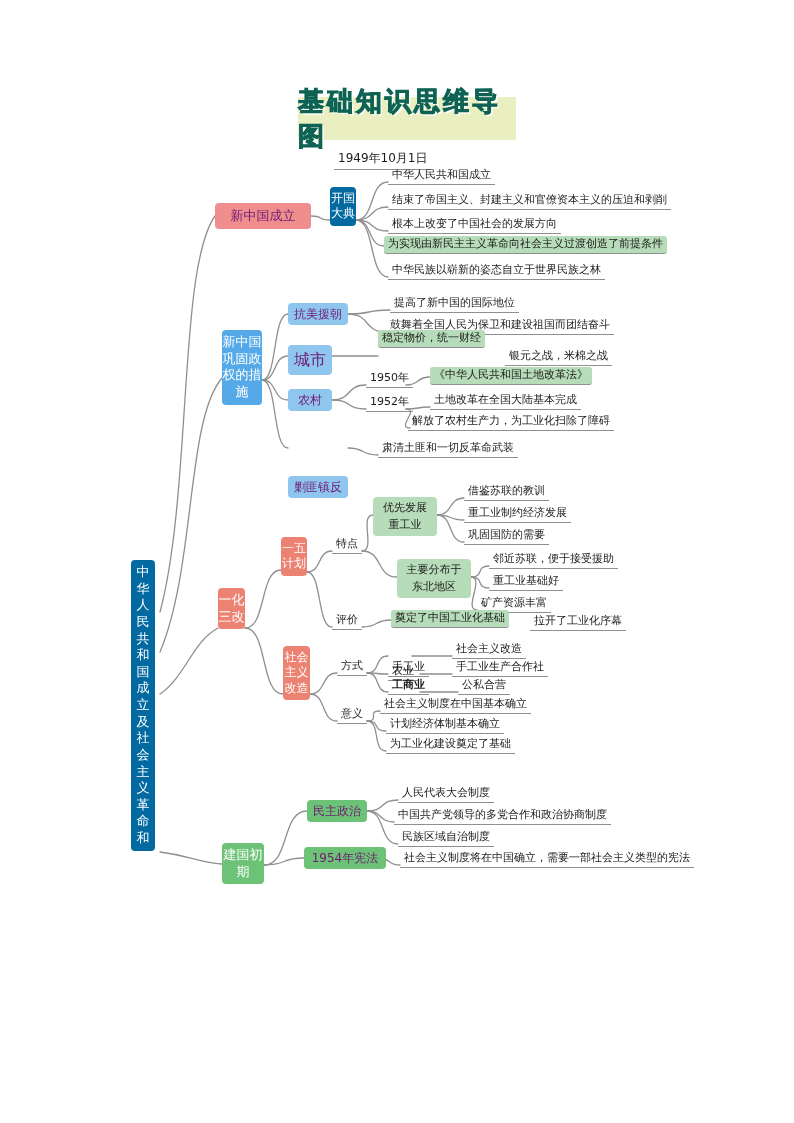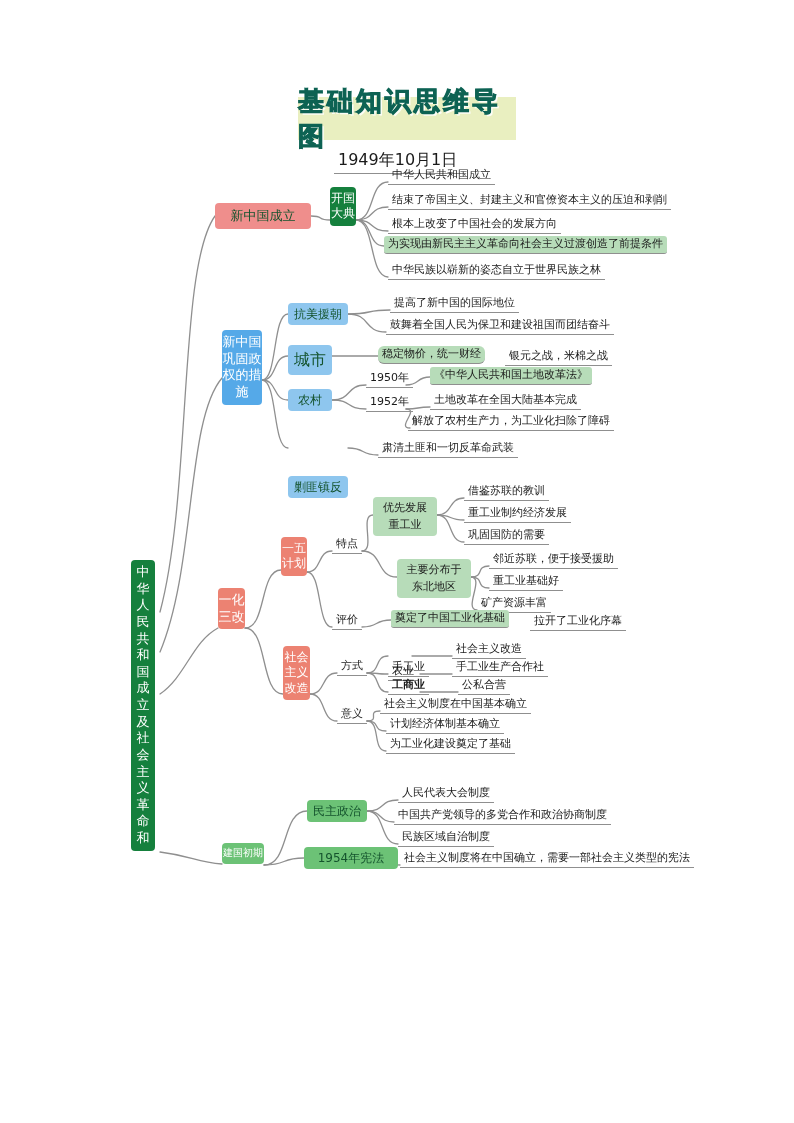--- a/index.html
+++ b/index.html
@@ -4,32 +4,32 @@
 <style>
   html,body{margin:0;padding:0;background:#fff;}
   .page{position:relative;width:794px;height:1123px;background:#ffffff;overflow:hidden;
         font-family:"DejaVu Sans","Liberation Sans",sans-serif;}
   svg.links{position:absolute;left:0;top:0;z-index:0;}
   svg.links path{fill:none;stroke:#8f8f8f;stroke-width:1.3;stroke-linecap:round;}
   .node{position:absolute;z-index:1;box-sizing:border-box;}
   .title{display:flex;align-items:center;justify-content:center;background:#e9efc0;
          color:#1d8570;font-size:26px;font-weight:bold;letter-spacing:3px;
          -webkit-text-stroke:1px #0d6253;text-shadow:2px 2px 0 rgba(255,255,255,.85);}
-  .hbox{border-radius:4px;color:#14532d;display:flex;align-items:center;justify-content:center;
+  .hbox{border-radius:4px;color:#701a75;display:flex;align-items:center;justify-content:center;
         text-align:center;white-space:nowrap;}
   .vbox{border-radius:4px;color:#fff;text-align:center;line-height:1.28;padding:4px 0;
         word-break:break-all;line-break:anywhere;}
   .leaf{font-size:11px;color:#1a1a1a;border-bottom:1.3px solid #8f8f8f;
         padding:0 4px 2px 4px;white-space:nowrap;}
   .hl{background:#b7dcb9;border-radius:3px;}
   .hlbox{background:#b7dcb9;border-radius:4px;color:#1a1a1a;font-size:11px;text-align:center;
          padding:3px 5px;line-height:1.5;word-break:break-all;line-break:anywhere;}
-  .teal{background:#15803d;} .pink{background:#ef8e8c;} .blue{background:#55a9e8;}
+  .teal{background:#0369a1;} .pink{background:#ef8e8c;} .blue{background:#55a9e8;}
   .lblue{background:#8ec6ee;} .coral{background:#ec8272;} .green{background:#6cc276;}
-  .small{font-size:16px;}
+  .small{font-size:12px;}
 </style>
 </head>
 <body>
 
 <div class="page">
 
   <svg class="links" id="links" width="794" height="1123">
       <path d="M160,612 C192,492 178,268 215,216"></path>
       <path d="M160,652 C196,566 186,420 222,378"></path>
       <path d="M160,694 C186,676 192,642 218,628"></path>
@@ -96,21 +96,21 @@
   <div class="node leaf" style="left:388px;top:192px;">结束了帝国主义、封建主义和官僚资本主义的压迫和剥削</div>
   <div class="node leaf" style="left:388px;top:216px;">根本上改变了中国社会的发展方向</div>
   <div class="node leaf" style="left:388px;top:262px;">中华民族以崭新的姿态自立于世界民族之林</div>
   <div class="node leaf hl" style="left:384px;top:236px;">为实现由新民主主义革命向社会主义过渡创造了前提条件</div>
 
   <div class="node vbox blue" style="left:222px;top:330px;width:40px;font-size:13px;">新中国巩固政权的措施</div>
   <div class="node hbox lblue" style="left:288px;top:303px;width:60px;height:22px;font-size:12px;">抗美援朝</div>
   <div class="node leaf" style="left:390px;top:295px;">提高了新中国的国际地位</div>
   <div class="node leaf" style="left:386px;top:317px;">鼓舞着全国人民为保卫和建设祖国而团结奋斗</div>
   <div class="node hbox lblue" style="left:288px;top:345px;width:44px;height:30px;font-size:16px;">城市</div>
-  <div class="node leaf hl" style="left:378px;top:346px;border-radius:6px;">稳定物价，统一财经</div>
+  <div class="node leaf hl" style="left:378px;top:330px;">稳定物价，统一财经</div>
   <div class="node leaf" style="left:505px;top:348px;">银元之战，米棉之战</div>
   <div class="node hbox lblue" style="left:288px;top:389px;width:44px;height:22px;font-size:12px;">农村</div>
   <div class="node leaf" style="left:366px;top:370px;">1950年</div>
   <div class="node leaf hl" style="left:430px;top:367px;">《中华人民共和国土地改革法》</div>
   <div class="node leaf" style="left:366px;top:394px;">1952年</div>
   <div class="node leaf" style="left:430px;top:392px;">土地改革在全国大陆基本完成</div>
   <div class="node leaf" style="left:408px;top:413px;">解放了农村生产力，为工业化扫除了障碍</div>
   <div class="node hbox lblue" style="left:288px;top:437px;width:60px;height:22px;font-size:12px;margin-top:39px;">剿匪镇反</div>
   <div class="node leaf" style="left:378px;top:440px;">肃清土匪和一切反革命武装</div>
 
@@ -134,21 +134,21 @@
   <div class="node leaf" style="left:452px;top:641px;">社会主义改造</div>
   <div class="node leaf" style="left:388px;top:659px;">手工业</div>
   <div class="node leaf" style="left:452px;top:659px;">手工业生产合作社</div>
   <div class="node leaf" style="left:388px;top:677px;font-weight:bold;">工商业</div>
   <div class="node leaf" style="left:458px;top:677px;">公私合营</div>
   <div class="node leaf" style="left:337px;top:706px;">意义</div>
   <div class="node leaf" style="left:380px;top:696px;">社会主义制度在中国基本确立</div>
   <div class="node leaf" style="left:386px;top:716px;">计划经济体制基本确立</div>
   <div class="node leaf" style="left:386px;top:736px;">为工业化建设奠定了基础</div>
 
-  <div class="node vbox green" style="left:222px;top:843px;width:42px;font-size:10px;">建国初期</div>
+  <div class="node vbox green" style="left:222px;top:843px;width:42px;font-size:13px;">建国初期</div>
   <div class="node hbox green" style="left:307px;top:800px;width:60px;height:22px;font-size:12px;">民主政治</div>
   <div class="node leaf" style="left:398px;top:785px;">人民代表大会制度</div>
   <div class="node leaf" style="left:394px;top:807px;">中国共产党领导的多党合作和政治协商制度</div>
   <div class="node leaf" style="left:398px;top:829px;">民族区域自治制度</div>
-  <div class="node hbox green" style="left:304px;top:847px;width:94px;height:22px;font-size:12px;">1954年宪法</div>
+  <div class="node hbox green" style="left:304px;top:847px;width:82px;height:22px;font-size:12px;">1954年宪法</div>
   <div class="node leaf" style="left:400px;top:850px;">社会主义制度将在中国确立，需要一部社会主义类型的宪法</div>
 
 </div>
 
 </body></html>

